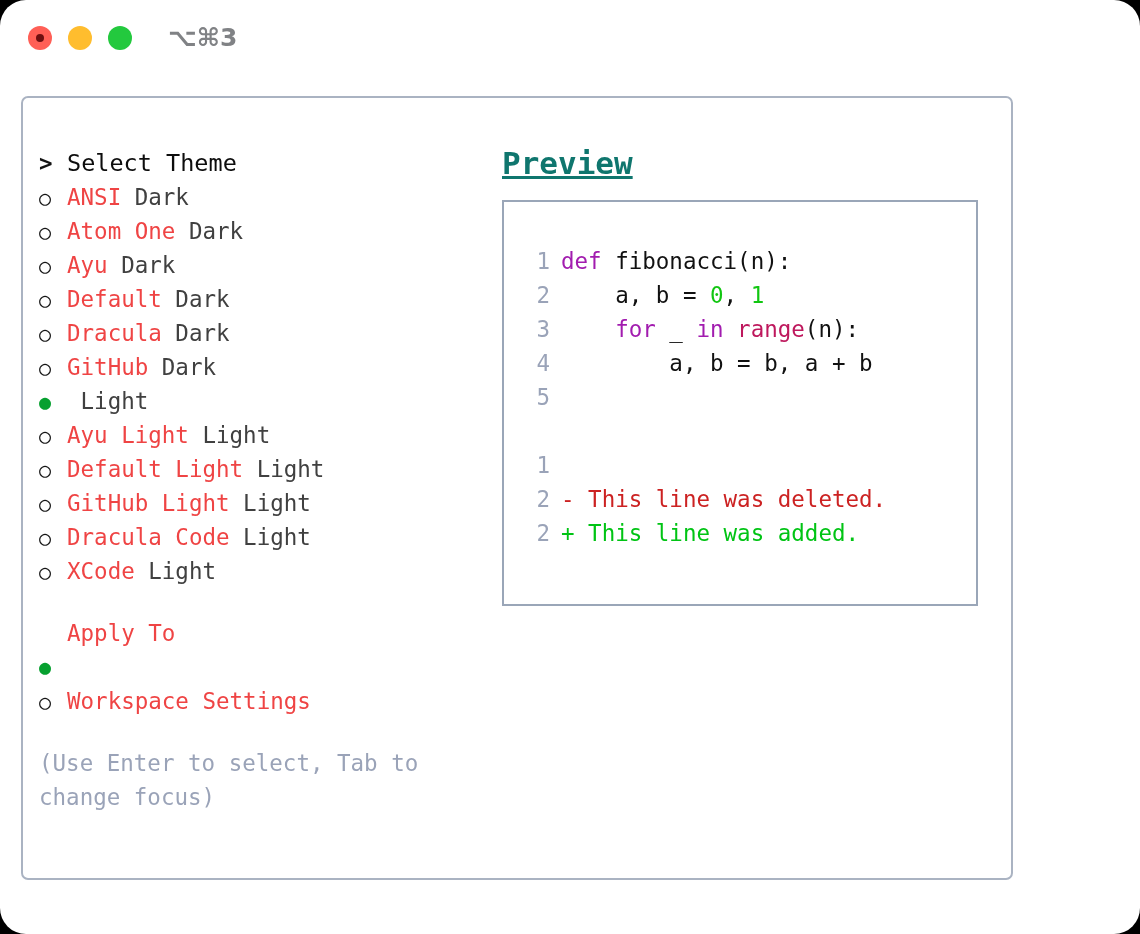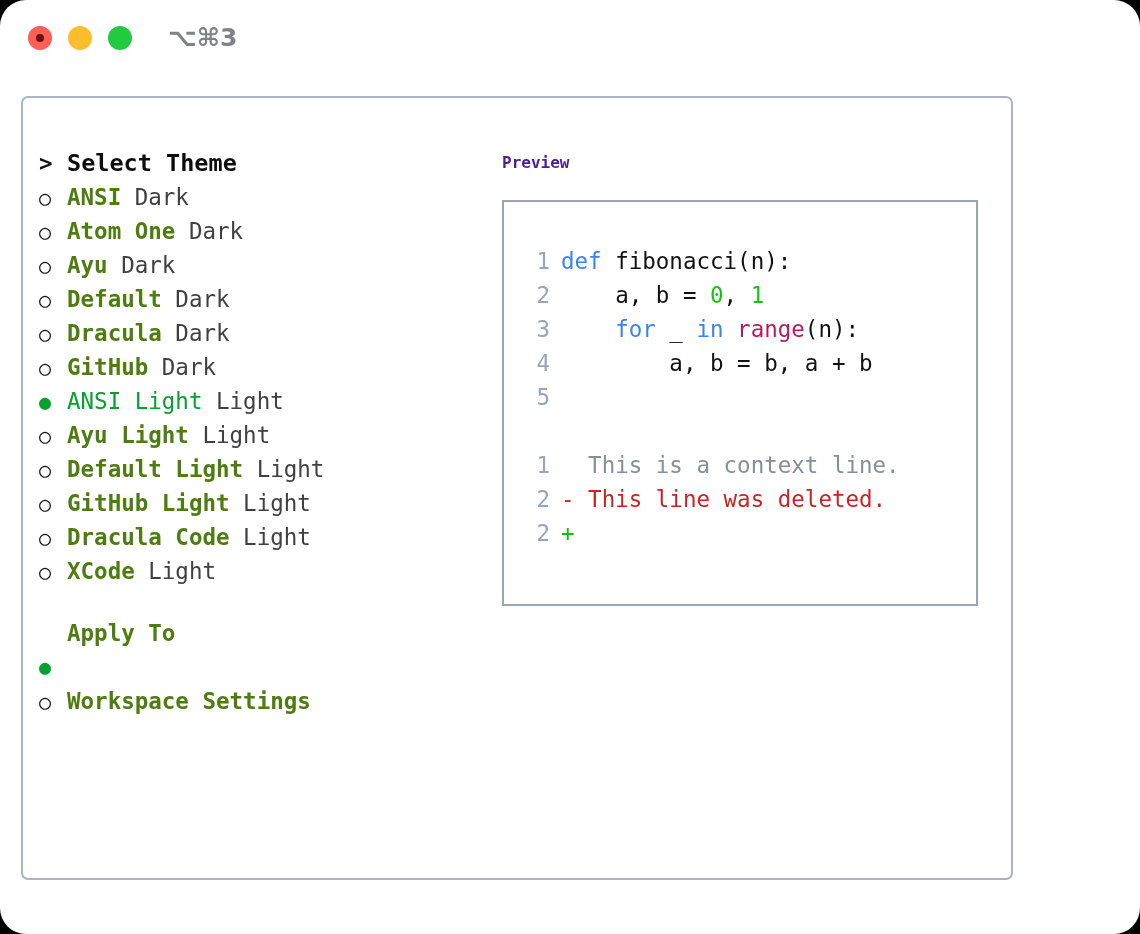--- a/index.html
+++ b/index.html
@@ -104,25 +104,25 @@
     width: 28px;
     flex: 0 0 28px;
     font-size: 22.5px;
   }
   .marker-caret { font-weight: bold; color: #141414; }
   .marker-empty-circle { color: #141414; font-size: 20px; }
   .marker-filled-circle { color: #06a02f; font-size: 20px; }
   .marker-blank { color: transparent; }
 
   .row-title {
-    font-weight: bold;
+    font-weight: normal;
     color: #0d0d0d;
     font-size: 23.5px;
   }
-  .label-normal { color: #4d7c0f; font-weight: bold; }
+  .label-normal { color: #ef4444; }
   .label-selected { color: #06a02f; }
   .label-dim { color: #404040; }
 
   .section-gap { height: 28px; }
 
   .hint {
     margin-top: 28px;
     font-size: 22.5px;
     line-height: 34px;
     color: #9aa3b8;
@@ -131,26 +131,27 @@
   }
 
   
   .right-col {
     position: absolute;
     left: 479px;
     top: 48px;
     width: 490px;
   }
   .preview-title {
-    font-size: 16px;
+    font-size: 31px;
     font-weight: bold;
-    color: #4c1d95;
+    color: #0f766e;
     line-height: 34px;
     height: 34px;
     white-space: pre;
+    text-decoration: underline;
   }
   .preview-panel {
     margin-top: 20px;
     width: 476px;
     height: 406px;
     border: 2px solid #9aa6b8;
     box-sizing: border-box;
     background: #ffffff;
     position: relative;
   }
@@ -169,21 +170,21 @@
   }
   .lineno {
     display: inline-block;
     width: 30px;
     flex: 0 0 30px;
     text-align: right;
     color: #9aa3b8;
     margin-right: 11px;
   }
   .code-text { white-space: pre; }
-  .tk-kw   { color: #3b82f6; margin-top: 45px; }
+  .tk-kw   { color: #a21caf; margin-top: 45px; }
   .tk-fn   { color: #be185d; }
   .tk-num  { color: #11c611; }
   .tk-plain{ color: #111111; }
   .blank-line { height: 34px; }
   .diff-context { color: #888e96; }
   .diff-del { color: #cc2222; }
   .diff-add { color: #00c414; }
 </style>
 </head>
 <body>
@@ -208,58 +209,59 @@
         <span class="row-title">Select Theme</span>
       </div>
 
       <div id="theme-list">
           <div class="row"><span class="marker marker-empty-circle">○</span><span class="label-normal">ANSI</span><span class="label-dim"> Dark</span></div>
           <div class="row"><span class="marker marker-empty-circle">○</span><span class="label-normal">Atom One</span><span class="label-dim"> Dark</span></div>
           <div class="row"><span class="marker marker-empty-circle">○</span><span class="label-normal">Ayu</span><span class="label-dim"> Dark</span></div>
           <div class="row"><span class="marker marker-empty-circle">○</span><span class="label-normal">Default</span><span class="label-dim"> Dark</span></div>
           <div class="row"><span class="marker marker-empty-circle">○</span><span class="label-normal">Dracula</span><span class="label-dim"> Dark</span></div>
           <div class="row"><span class="marker marker-empty-circle">○</span><span class="label-normal">GitHub</span><span class="label-dim"> Dark</span></div>
-          <div class="row"><span class="marker marker-filled-circle">●</span><span class="label-selected">ANSI Light</span><span class="label-dim"> Light</span></div>
+          <div class="row"><span class="marker marker-filled-circle">●</span><span class="label-dim"> Light</span></div>
           <div class="row"><span class="marker marker-empty-circle">○</span><span class="label-normal">Ayu Light</span><span class="label-dim"> Light</span></div>
           <div class="row"><span class="marker marker-empty-circle">○</span><span class="label-normal">Default Light</span><span class="label-dim"> Light</span></div>
           <div class="row"><span class="marker marker-empty-circle">○</span><span class="label-normal">GitHub Light</span><span class="label-dim"> Light</span></div>
           <div class="row"><span class="marker marker-empty-circle">○</span><span class="label-normal">Dracula Code</span><span class="label-dim"> Light</span></div>
           <div class="row"><span class="marker marker-empty-circle">○</span><span class="label-normal">XCode</span><span class="label-dim"> Light</span></div>
         </div>
 
       <div class="section-gap"></div>
 
       <div class="row">
         <span class="marker marker-blank">&nbsp;</span>
         <span class="label-normal">Apply To</span>
       </div>
 
       <div id="apply-to-list">
           <div class="row"><span class="marker marker-filled-circle">●</span></div>
           <div class="row"><span class="marker marker-empty-circle">○</span><span class="label-normal">Workspace Settings</span></div>
         </div>
 
+      <div class="hint">(Use Enter to select, Tab to change focus)</div>
     </div>
 
     <div class="right-col">
       <div class="preview-title">Preview</div>
 
       <div class="preview-panel">
         <div class="code-area">
           <div id="code-lines">
               <div class="code-line"><span class="lineno">1</span><span class="code-text"><span class="tk-kw">def</span><span class="tk-plain"> fibonacci(n):</span></span></div>
               <div class="code-line"><span class="lineno">2</span><span class="code-text"><span class="tk-plain">    a, b = </span><span class="tk-num">0</span><span class="tk-plain">, </span><span class="tk-num">1</span></span></div>
               <div class="code-line"><span class="lineno">3</span><span class="code-text"><span class="tk-plain">    </span><span class="tk-kw">for</span><span class="tk-plain"> _ </span><span class="tk-kw">in</span><span class="tk-plain"> </span><span class="tk-fn">range</span><span class="tk-plain">(n):</span></span></div>
               <div class="code-line"><span class="lineno">4</span><span class="code-text"><span class="tk-plain">        a, b = b, a + b</span></span></div>
               <div class="code-line"><span class="lineno">5</span></div>
             </div>
           <div class="blank-line"></div>
           <div id="diff-lines">
-              <div class="code-line"><span class="lineno">1</span><span class="code-text diff-context"> </span><span class="code-text diff-context"> This is a context line.</span></div>
+              <div class="code-line"><span class="lineno">1</span><span class="code-text diff-context"> </span></div>
               <div class="code-line"><span class="lineno">2</span><span class="code-text diff-del">-</span><span class="code-text diff-del"> This line was deleted.</span></div>
-              <div class="code-line"><span class="lineno">2</span><span class="code-text diff-add">+</span></div>
+              <div class="code-line"><span class="lineno">2</span><span class="code-text diff-add">+</span><span class="code-text diff-add"> This line was added.</span></div>
             </div>
         </div>
       </div>
     </div>
 
   </div>
 </div>
 
 </body></html>

